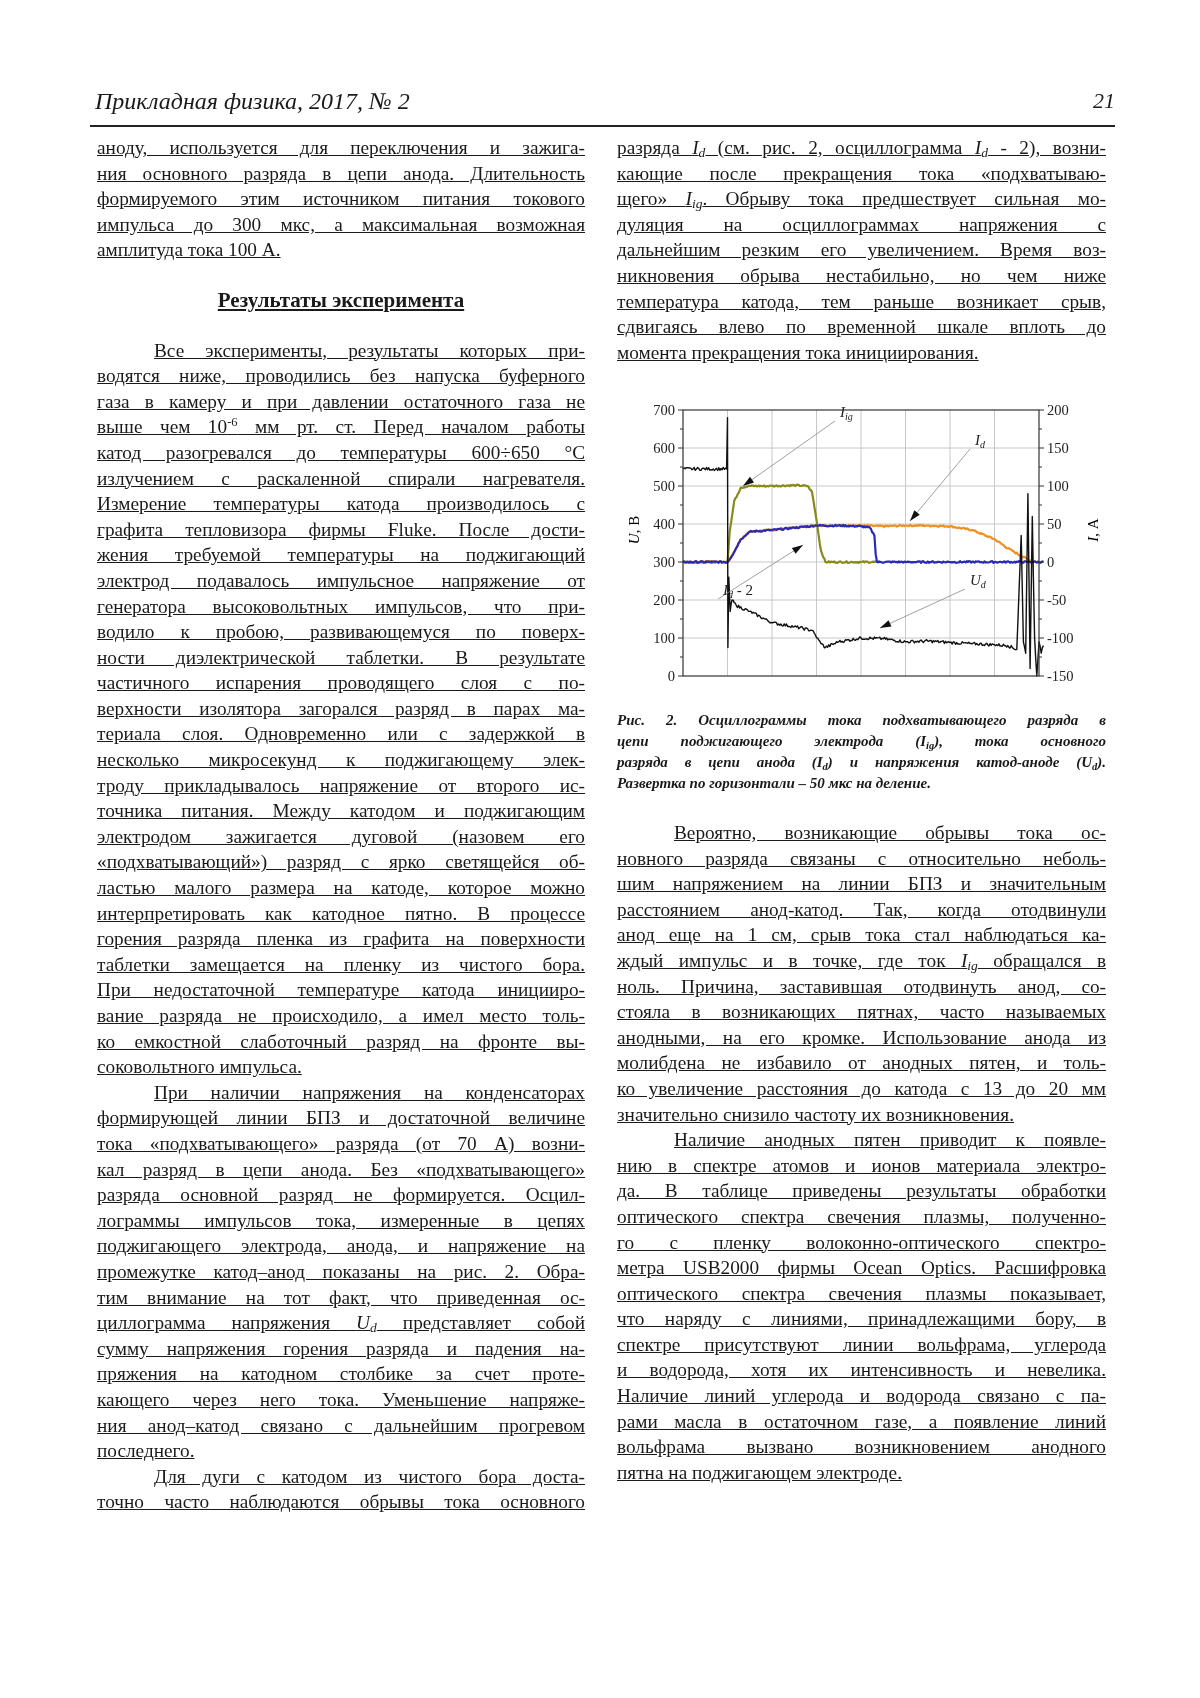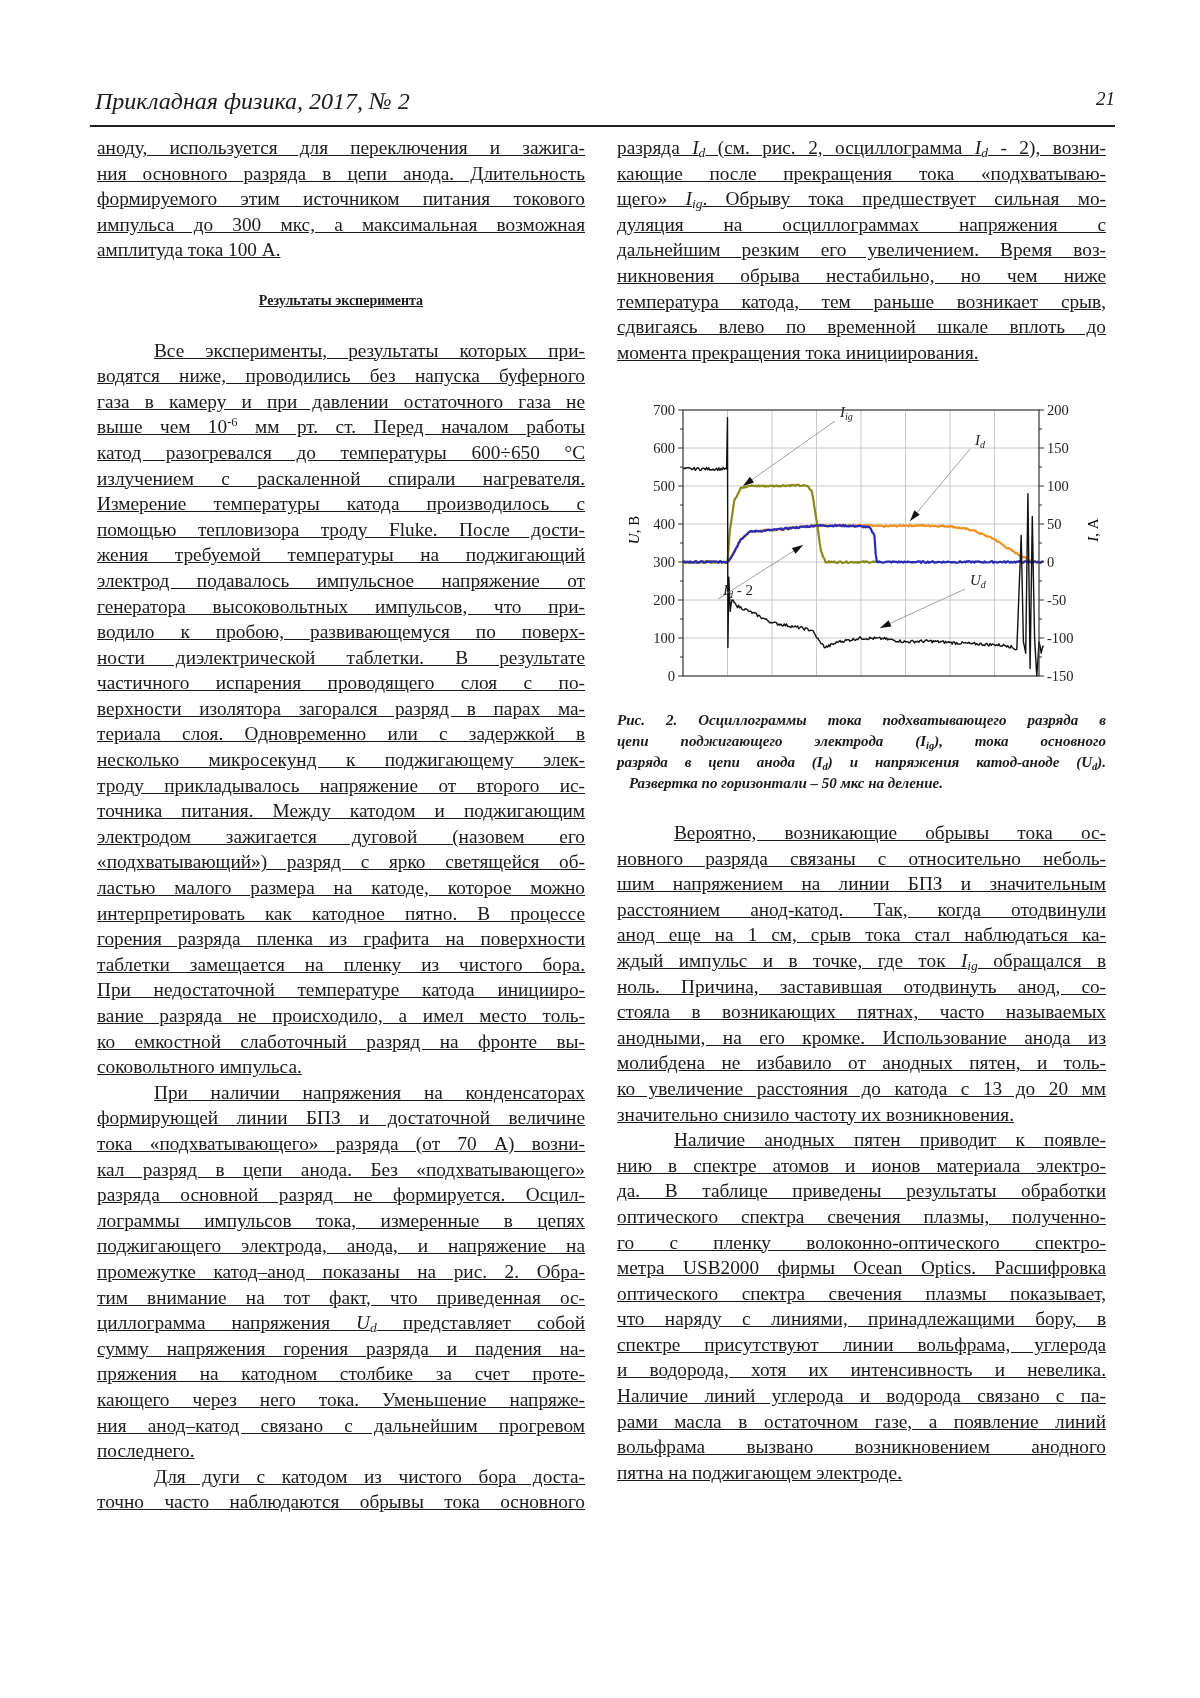--- a/index.html
+++ b/index.html
@@ -1,38 +1,38 @@
 <!DOCTYPE html>
 <html><head>
 <meta charset="utf-8">
 <style>
   html, body { margin: 0; padding: 0; background: #ffffff; }
   body { width: 1200px; height: 1698px; position: relative; overflow: hidden;
          font-family: "Liberation Serif", "DejaVu Serif", serif; color: #1a1a1a; }
   .header { position: absolute; left: 95px; top: 88px; width: 1020px; height: 30px; }
   .header .journal { position: absolute; left: 0; top: 0; font-style: italic; font-size: 24px; }
-  .header .pageno { position: absolute; right: 0; top: 0; font-style: italic; font-size: 19px; }
+  .header .pageno { position: absolute; right: 0; top: 0; font-style: italic; font-size: 22px; }
   .header-rule { position: absolute; left: 90px; top: 125px; width: 1025px; height: 2px; background: #222; }
 
   .col { position: absolute; font-size: 19.3px; line-height: 25.6px; text-align: justify; text-decoration: underline; }
   .col-left { left: 97px; top: 135px; width: 488px; }
   .col-right { left: 617px; top: 135px; width: 489px; }
-  .col h2 { font-size: 14px; font-weight: bold; text-align: center; margin: 25px 0 24px 0; line-height: 25.6px; }
+  .col h2 { font-size: 21px; font-weight: bold; text-align: center; margin: 25px 0 24px 0; line-height: 25.6px; }
   .line { display: block; text-align: justify; text-align-last: justify; white-space: nowrap; }
   .line.last { text-align-last: left; }
   .line.indent { padding-left: 57px; }
   i.var { font-style: italic; }
   sub { font-size: 0.7em; vertical-align: -0.25em; line-height: 0; }
   sup { font-size: 0.65em; vertical-align: 0.55em; line-height: 0; }
 
   .figure { position: absolute; left: 615px; top: 395px; width: 500px; height: 305px; }
   .caption { position: absolute; left: 617px; top: 710px; width: 489px; font-size: 15px; line-height: 21px;
              font-weight: bold; font-style: italic; }
   .caption .line { text-align: justify; text-align-last: justify; }
-  .caption .line.last { text-align-last: left; margin-left: 12px; }
+  .caption .line.last { text-align-last: left; }
   svg text { font-family: "Liberation Serif", "DejaVu Serif", serif; }
 </style>
 </head>
 <body>
 
 <div class="header">
   <span class="journal">Прикладная физика, 2017, № 2</span>
   <span class="pageno">21</span>
 </div>
 <div class="header-rule"></div>
@@ -47,21 +47,21 @@
   </div>
   <h2>Результаты эксперимента</h2>
   <div>
     <span class="line indent">Все эксперименты, результаты которых при-</span>
     <span class="line">водятся ниже, проводились без напуска буферного</span>
     <span class="line">газа в камеру и при давлении остаточного газа не</span>
     <span class="line"><span>выше чем 10</span><sup>-6</sup><span> мм рт. ст. Перед началом работы</span></span>
     <span class="line">катод разогревался до температуры 600÷650 °С</span>
     <span class="line">излучением с раскаленной спирали нагревателя.</span>
     <span class="line">Измерение температуры катода производилось с</span>
-    <span class="line">помощью тепловизора троду Fluke. После дости-</span>
+    <span class="line">графита тепловизора фирмы Fluke. После дости-</span>
     <span class="line">жения требуемой температуры на поджигающий</span>
     <span class="line">электрод подавалось импульсное напряжение от</span>
     <span class="line">генератора высоковольтных импульсов, что при-</span>
     <span class="line">водило к пробою, развивающемуся по поверх-</span>
     <span class="line">ности диэлектрической таблетки. В результате</span>
     <span class="line">частичного испарения проводящего слоя с по-</span>
     <span class="line">верхности изолятора загорался разряд в парах ма-</span>
     <span class="line">териала слоя. Одновременно или с задержкой в</span>
     <span class="line">несколько микросекунд к поджигающему элек-</span>
     <span class="line">троду прикладывалось напряжение от второго ис-</span>

